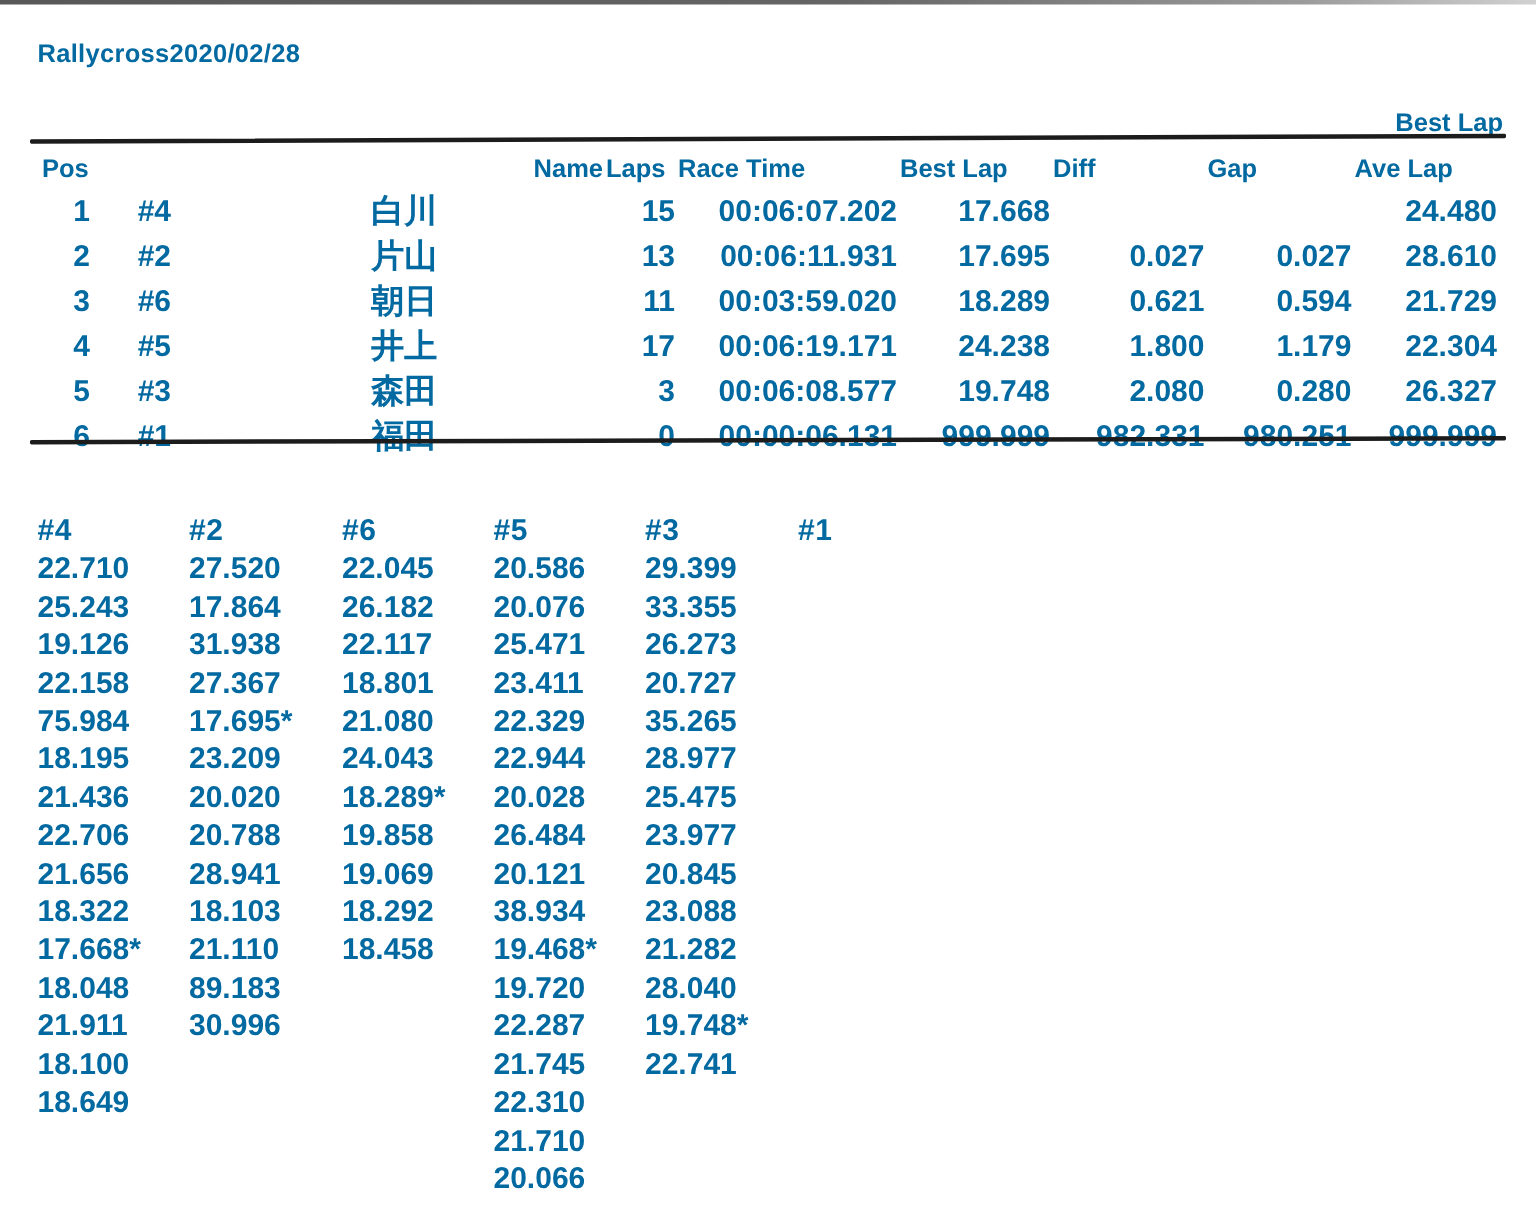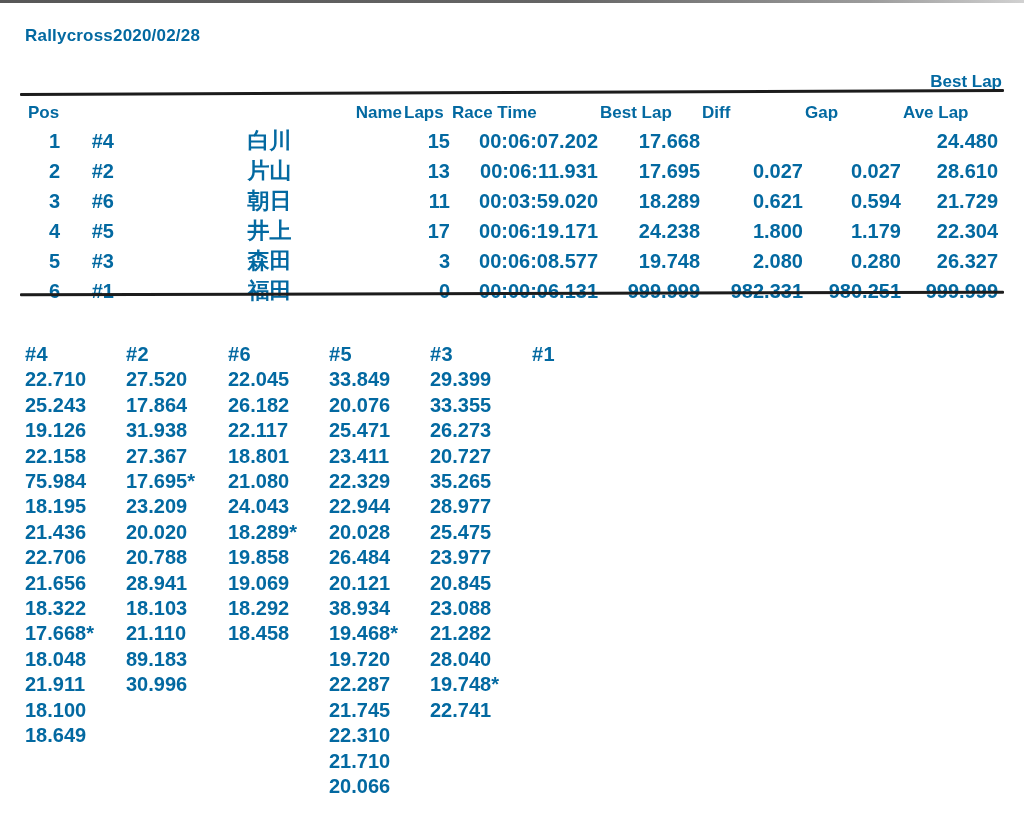--- a/index.html
+++ b/index.html
@@ -214,21 +214,21 @@
       <div>24.043</div>
       <div>18.289*</div>
       <div>19.858</div>
       <div>19.069</div>
       <div>18.292</div>
       <div>18.458</div>
     </div>
 
     <div class="lap-col" style="left:304px">
       <div class="lap-col-header">#5</div>
-      <div>33.849</div>
+      <div>20.586</div>
       <div>20.076</div>
       <div>25.471</div>
       <div>23.411</div>
       <div>22.329</div>
       <div>22.944</div>
       <div>20.028</div>
       <div>26.484</div>
       <div>20.121</div>
       <div>38.934</div>
       <div>19.468*</div>

